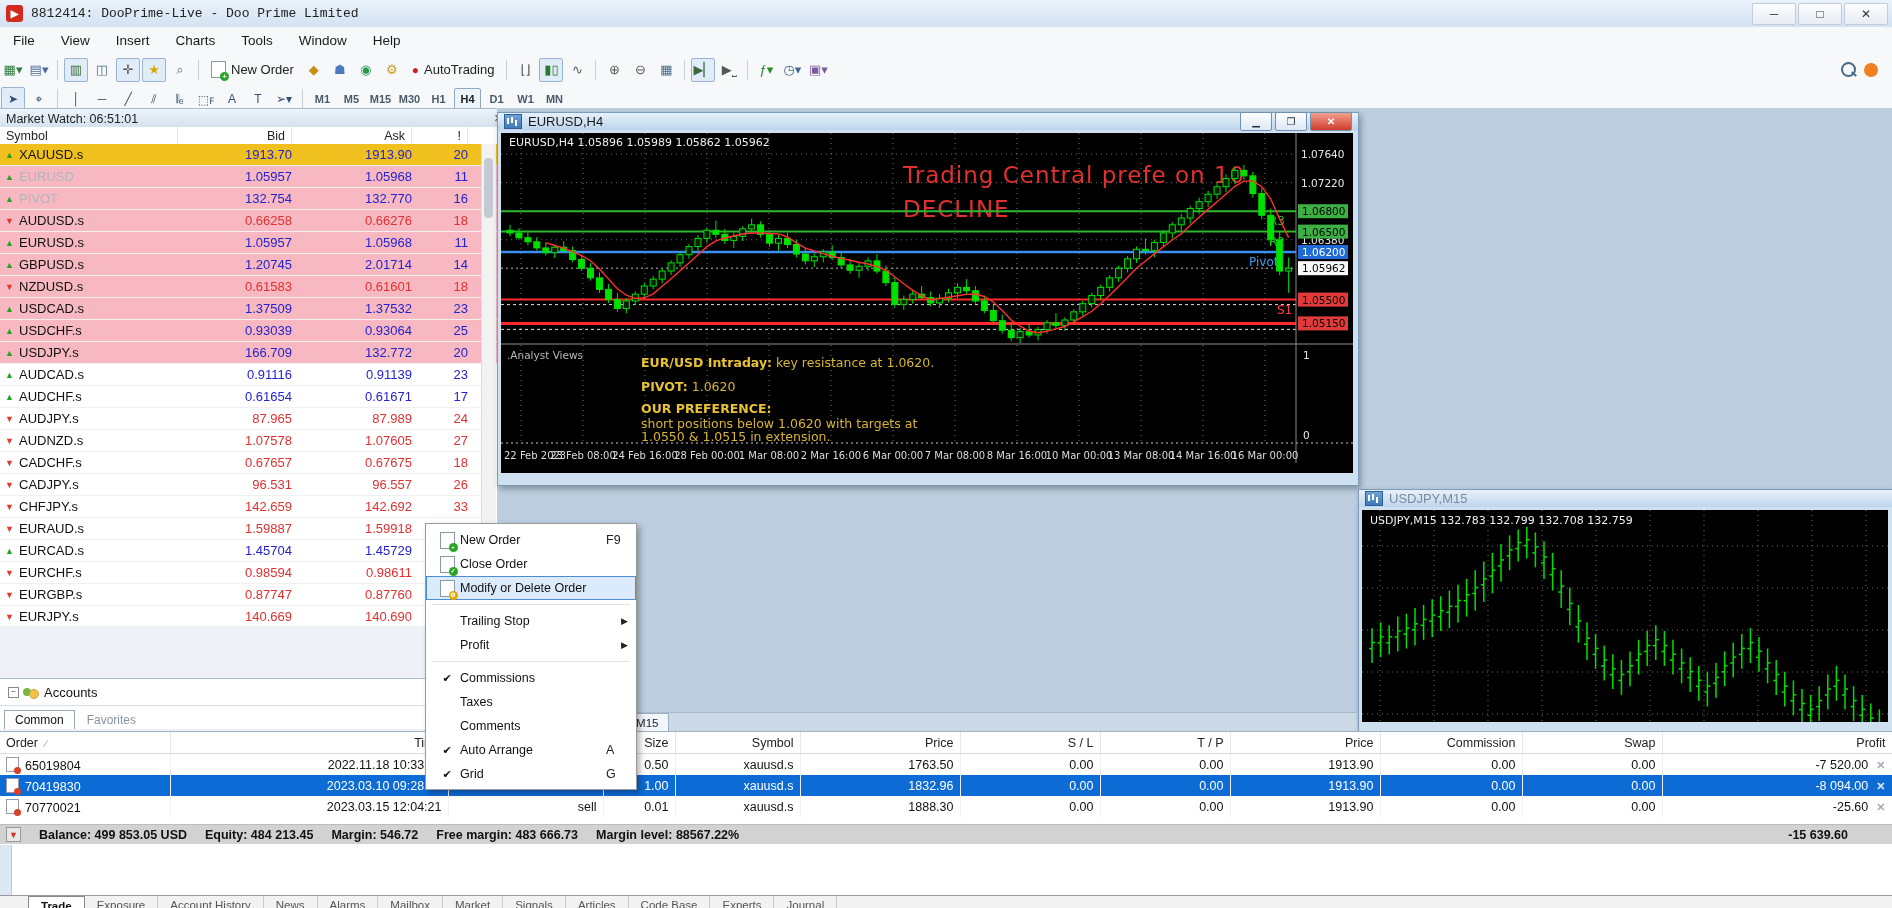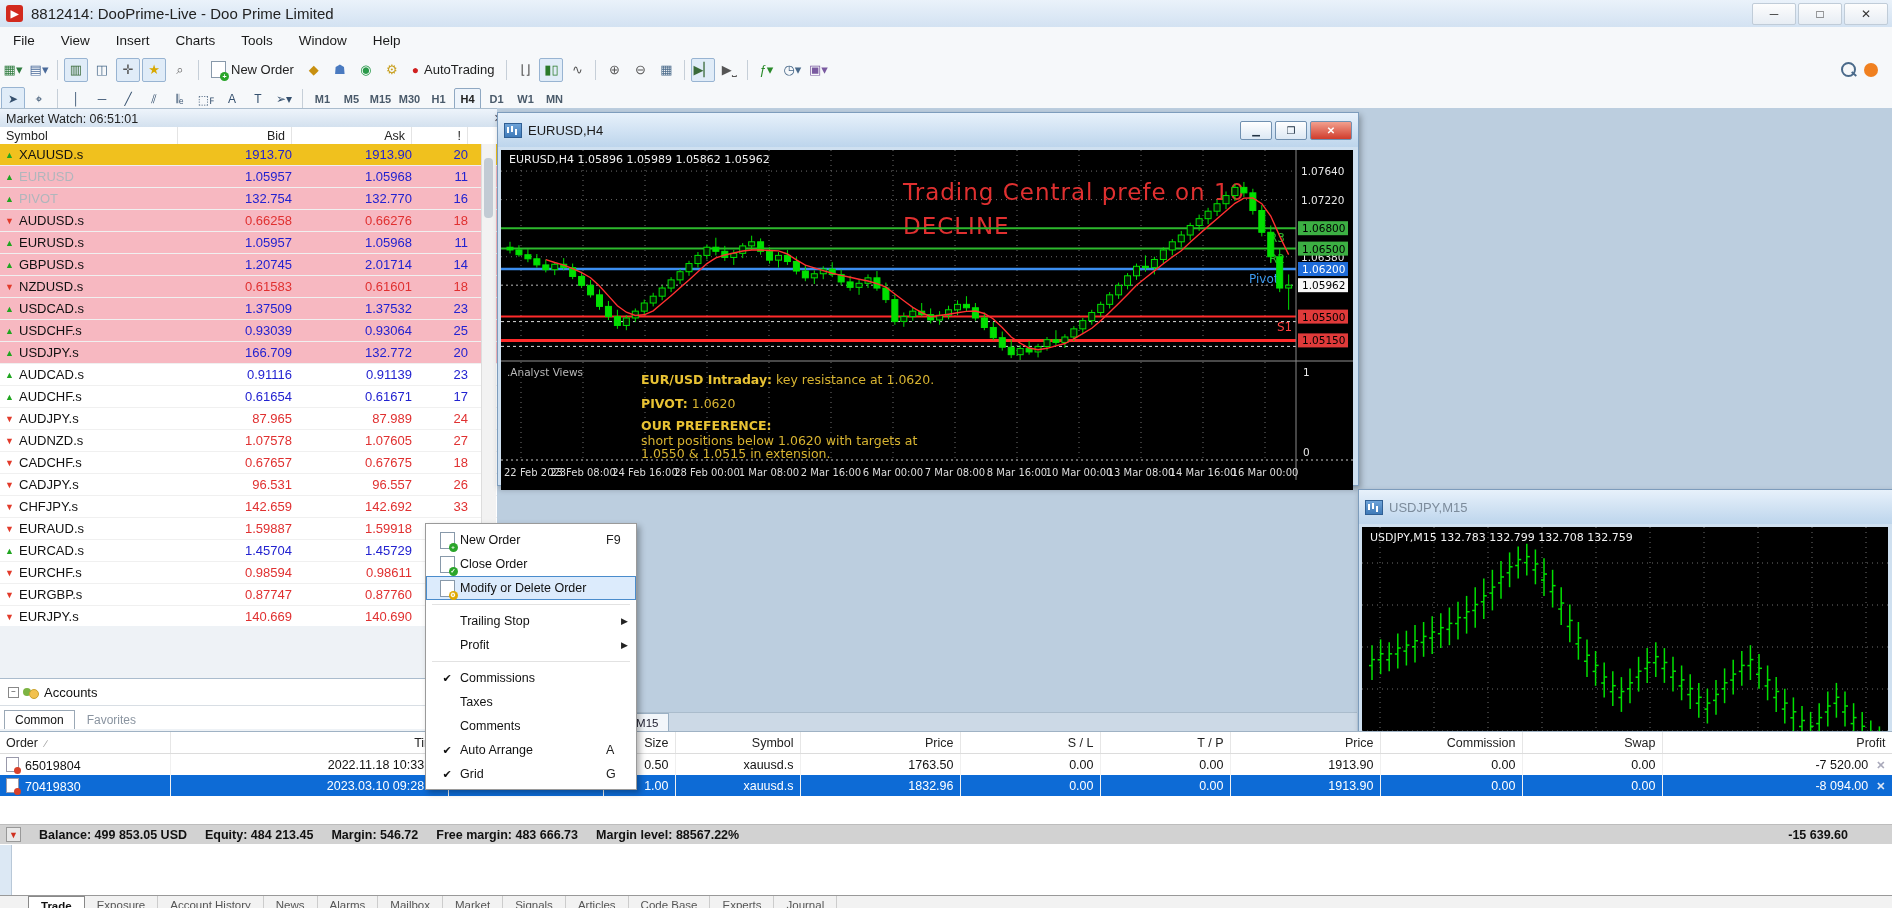--- a/index.html
+++ b/index.html
@@ -4,21 +4,21 @@
 <style>
   html,body{margin:0;padding:0;background:#888;}
   #app{position:relative;width:1892px;height:908px;background:#eef2f6;overflow:hidden;
        font-family:"Liberation Sans",sans-serif;font-size:13px;color:#111;}
   .abs{position:absolute;}
   
   #titlebar{left:0;top:0;width:1892px;height:27px;background:linear-gradient(#eaf2fa,#d3e2f2);
             border-bottom:1px solid #b9c9da;display:flex;align-items:center;}
   #app-logo{width:17px;height:17px;margin:0 8px 0 6px;background:#d22a1e;border-radius:3px;
             color:#fff;font-size:10px;display:flex;align-items:center;justify-content:center;font-weight:bold;}
-  #titlebar .cap{font-size:15px;color:#222;}
+  #titlebar .cap{font-size:13px;color:#222;font-family:Liberation Mono, monospace;}
   .winbtns{position:absolute;right:4px;top:3px;display:flex;gap:2px;}
   .winbtn{width:42px;height:20px;display:flex;align-items:center;justify-content:center;
           font-size:12px;color:#333;background:linear-gradient(#fdfdfd,#e7edf4);border:1px solid #c0ccd8;border-radius:2px;}
   #menubar{left:0;top:27px;width:1892px;height:26px;background:#f6f8fa;border-bottom:1px solid #dde4ea;display:flex;align-items:center;}
   .menu-item{padding:0 13px;height:26px;display:flex;align-items:center;font-size:13.5px;color:#1a1a1a;}
   #toolbar1{left:0;top:53px;width:1892px;height:33px;background:#f6f8fa;border-bottom:1px solid #e2e8ee;display:flex;align-items:center;}
   #toolbar2{left:0;top:86px;width:1892px;height:26px;background:#f6f8fa;border-bottom:1px solid #cfd8e0;display:flex;align-items:center;}
   .tbtn{min-width:22px;height:22px;margin:0 1px;display:flex;align-items:center;justify-content:center;
         font-size:13px;color:#35506e;border:1px solid transparent;border-radius:2px;}
   .tbtn.pressed{background:#e0ecf8;border:1px solid #98b4d2;}
@@ -59,21 +59,21 @@
   .ppl{width:16px;height:13px;position:relative;margin-right:5px;}
   .ppl i{position:absolute;width:8px;height:8px;border-radius:50%;}
   .ppl i:nth-child(1){left:0;top:2px;background:#7cb342;}
   .ppl i:nth-child(2){left:6px;top:3px;background:#f2c14e;border:1px solid #caa22e;}
   
   #workspace{left:497px;top:108px;width:1395px;height:623px;background:#bccedf;}
   #chart-tabstrip{left:497px;top:712px;width:860px;height:19px;background:#ccd9e6;border-top:1px solid #aabccc;display:flex;align-items:flex-end;}
   .ctab{background:#f2f6fa;border:1px solid #9ab0c4;border-bottom:none;font-size:11.5px;color:#223;
         padding:1px 10px 2px 8px;margin-left:60px;display:flex;gap:5px;align-items:center;}
   .chart-window{position:absolute;background:#cfe0f0;border:1px solid #7d9cbc;box-shadow:2px 3px 6px rgba(0,0,0,.3);}
-  .cw-title{height:34px;display:flex;align-items:center;padding:0 6px;gap:6px;
+  .cw-title{height:17px;display:flex;align-items:center;padding:0 6px;gap:6px;
             background:linear-gradient(#e7f1fb,#bdd5ec);font-size:13px;color:#1a1a1a;}
   .cw-title.inactive{color:#7c8b9b;}
   .cw-ico{width:16px;height:13px;background:linear-gradient(#6ea3d8,#3f7ab8);border:1px solid #2f5f94;position:relative;}
   .cw-ico:after{content:"";position:absolute;left:2px;top:3px;width:2px;height:6px;background:#fff;box-shadow:4px -1px 0 #fff,8px 2px 0 #fff;}
   .cw-btns{margin-left:auto;display:flex;gap:3px;}
   .cw-btn{width:30px;height:17px;border:1px solid #7090b0;border-radius:2px;background:linear-gradient(#fff,#dce8f4);
           font-size:10px;color:#234;display:flex;align-items:center;justify-content:center;}
   .cw-btn.close{background:linear-gradient(#f2a08e,#d03c2c);color:#fff;font-weight:bold;width:40px;}
   
   #terminal{left:0;top:731px;width:1892px;height:114px;background:#fff;border-top:1px solid #9fb2c4;}
@@ -985,20 +985,34 @@
             <td>1.00</td>
             <td>xauusd.s</td>
             <td>1832.96</td>
             <td>0.00</td>
             <td>0.00</td>
             <td>1913.90</td>
             <td>0.00</td>
             <td>0.00</td>
             <td>-8 094.00<span class="closex">✕</span></td>
           </tr>
+          <tr>
+            <td><span class="ordico"></span>70770021</td>
+            <td>2023.03.15 12:04:21</td>
+            <td>sell</td>
+            <td>0.01</td>
+            <td>xauusd.s</td>
+            <td>1888.30</td>
+            <td>0.00</td>
+            <td>0.00</td>
+            <td>1913.90</td>
+            <td>0.00</td>
+            <td>0.00</td>
+            <td>-25.60<span class="closex">✕</span></td>
+          </tr>
         </tbody>
     </table>
   </div>
   <div class="abs" id="balbar">
     <span class="bicon">▼</span>
     <span id="balitems" style="display: flex; gap: 18px;">
         <span>Balance: 499 853.05 USD</span>
         <span>Equity: 484 213.45</span>
         <span>Margin: 546.72</span>
         <span>Free margin: 483 666.73</span>

